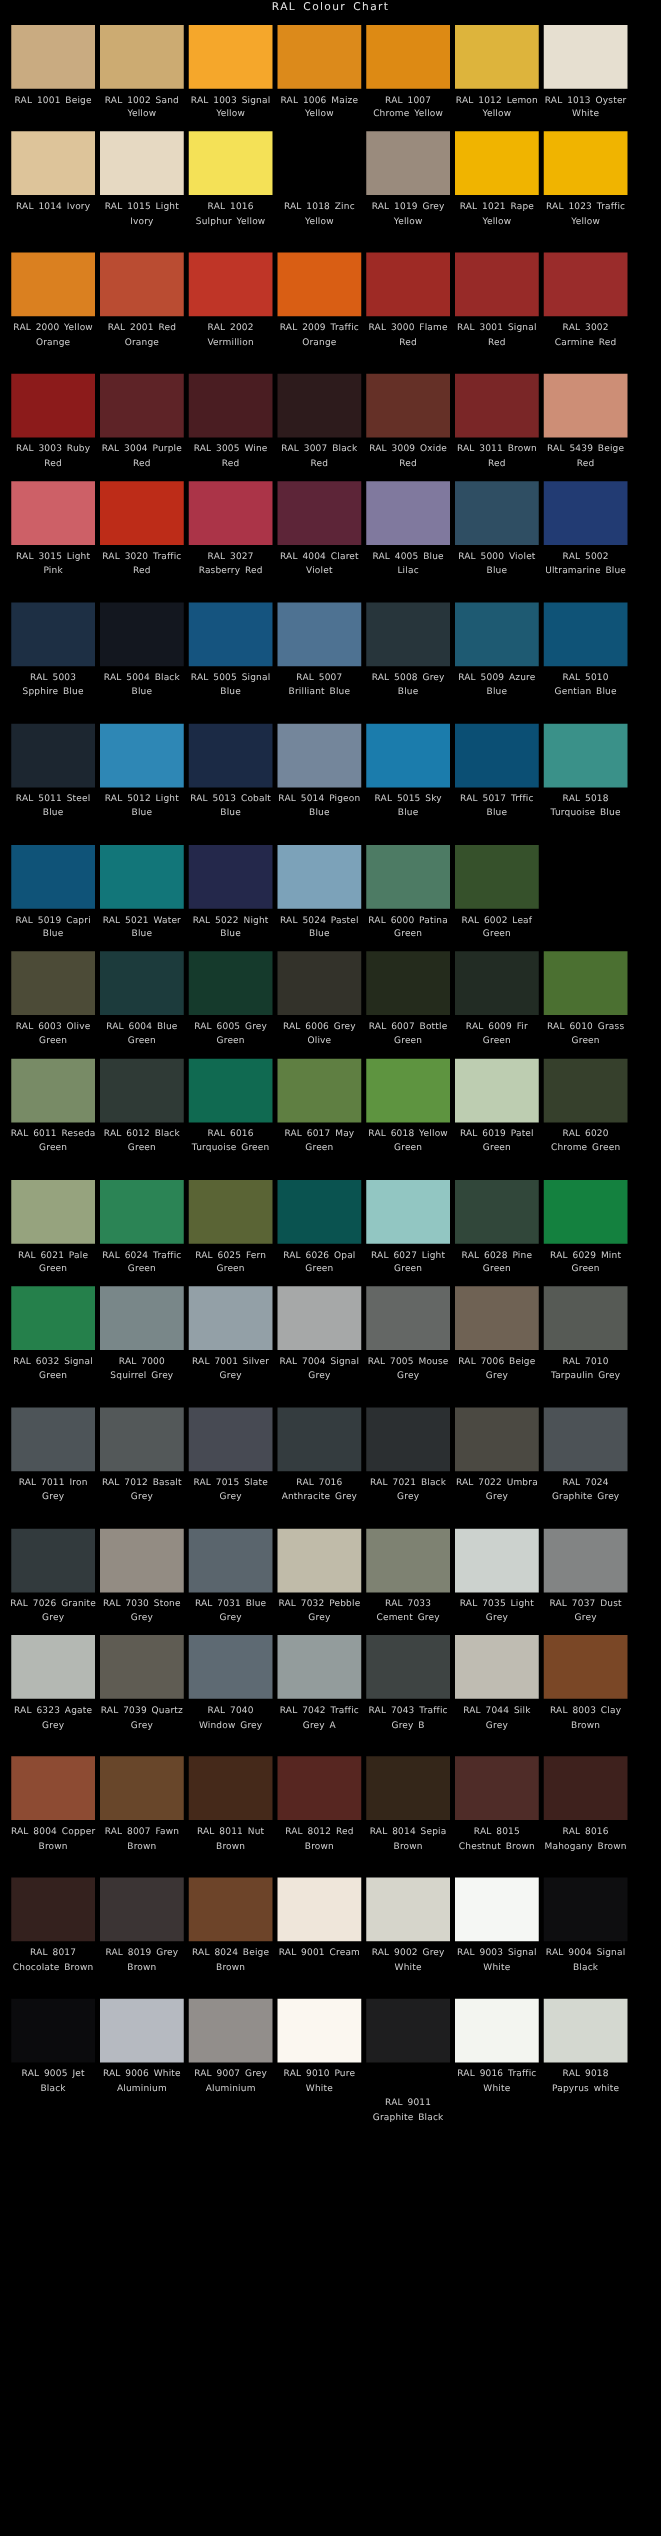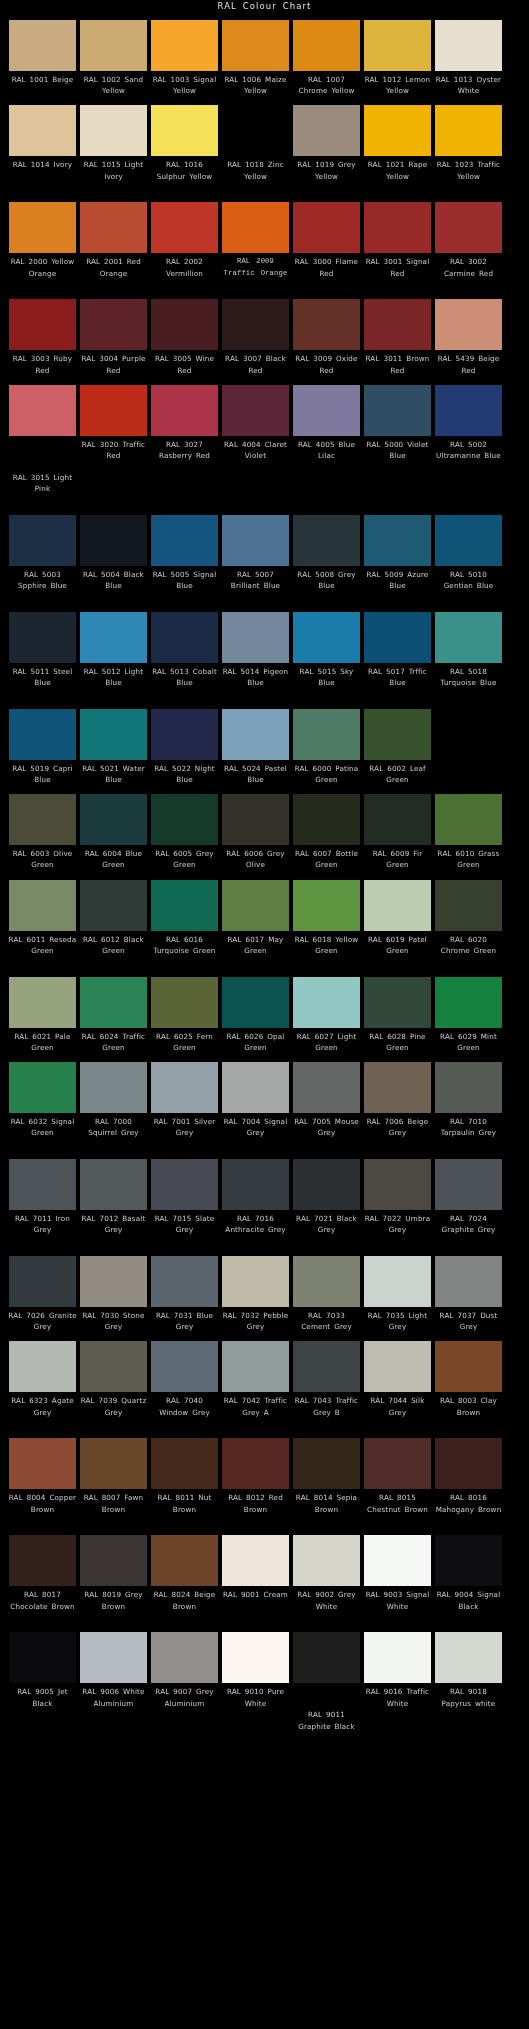--- a/index.html
+++ b/index.html
@@ -152,21 +152,21 @@
         <div class="cell">
           <div class="chip" title="Red Orange" style="background: rgb(186, 76, 50);"></div>
           <div class="cell-label" style="min-height: 34px;">RAL 2001 Red Orange</div>
         </div>
         <div class="cell">
           <div class="chip" title="Vermillion" style="background: rgb(191, 53, 39);"></div>
           <div class="cell-label" style="min-height: 34px;">RAL 2002 Vermillion</div>
         </div>
         <div class="cell">
           <div class="chip" title="Traffic Orange" style="background: rgb(217, 94, 20);"></div>
-          <div class="cell-label" style="min-height: 34px; font-family: Liberation Mono, monospace;">RAL 2009 Traffic Orange</div>
+          <div class="cell-label" style="min-height: 34px;">RAL 2009 Traffic Orange</div>
         </div>
         <div class="cell">
           <div class="chip" title="Flame Red" style="background: rgb(158, 42, 37);"></div>
           <div class="cell-label" style="min-height: 34px;">RAL 3000 Flame Red</div>
         </div>
         <div class="cell">
           <div class="chip" title="Signal Red" style="background: rgb(151, 42, 40);"></div>
           <div class="cell-label" style="min-height: 34px;">RAL 3001 Signal Red</div>
         </div>
         <div class="cell">
@@ -202,21 +202,21 @@
         </div>
         <div class="cell">
           <div class="chip" title="Beige Red" style="background: rgb(205, 142, 118);"></div>
           <div class="cell-label">RAL 5439 Beige Red</div>
         </div>
       </div>
       <div class="row-spacer"></div>
       <div class="swatch-row">
         <div class="cell">
           <div class="chip" title="Light Pink" style="background: rgb(205, 96, 103);"></div>
-          <div class="cell-label" style="min-height: 34px; margin-top: 33px;">RAL 3015 Light Pink</div>
+          <div class="cell-label" style="min-height: 34px;">RAL 3015 Light Pink</div>
         </div>
         <div class="cell">
           <div class="chip" title="Traffic Red" style="background: rgb(189, 44, 24);"></div>
           <div class="cell-label" style="min-height: 34px;">RAL 3020 Traffic Red</div>
         </div>
         <div class="cell">
           <div class="chip" title="Rasberry Red" style="background: rgb(171, 52, 72);"></div>
           <div class="cell-label" style="min-height: 34px;">RAL 3027 Rasberry Red</div>
         </div>
         <div class="cell">

